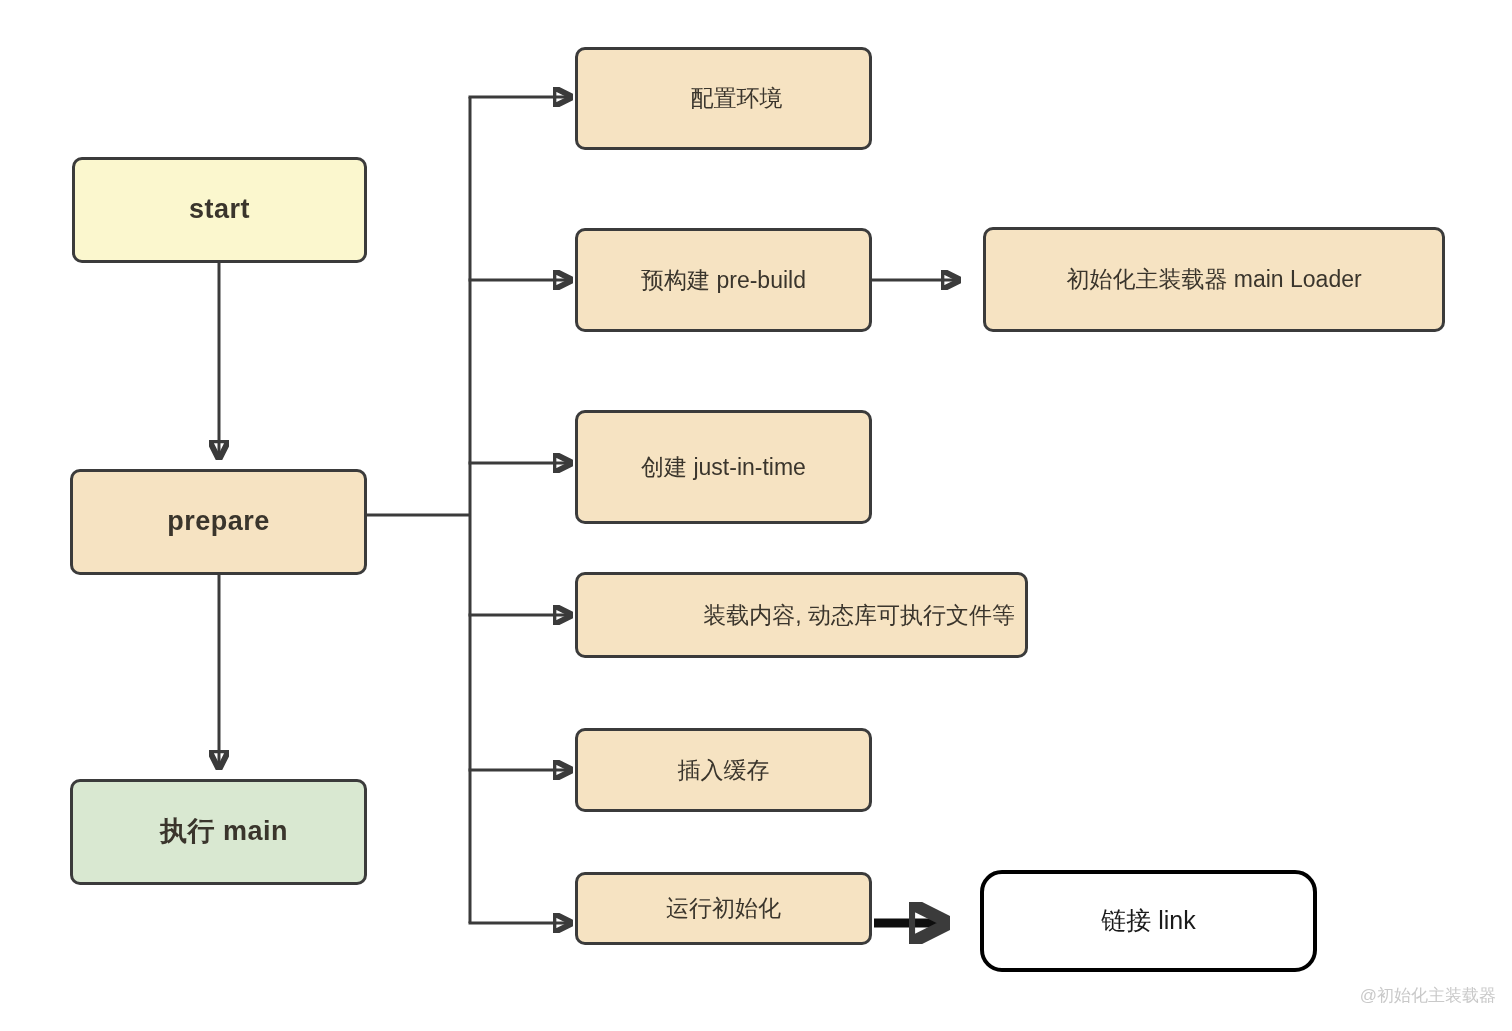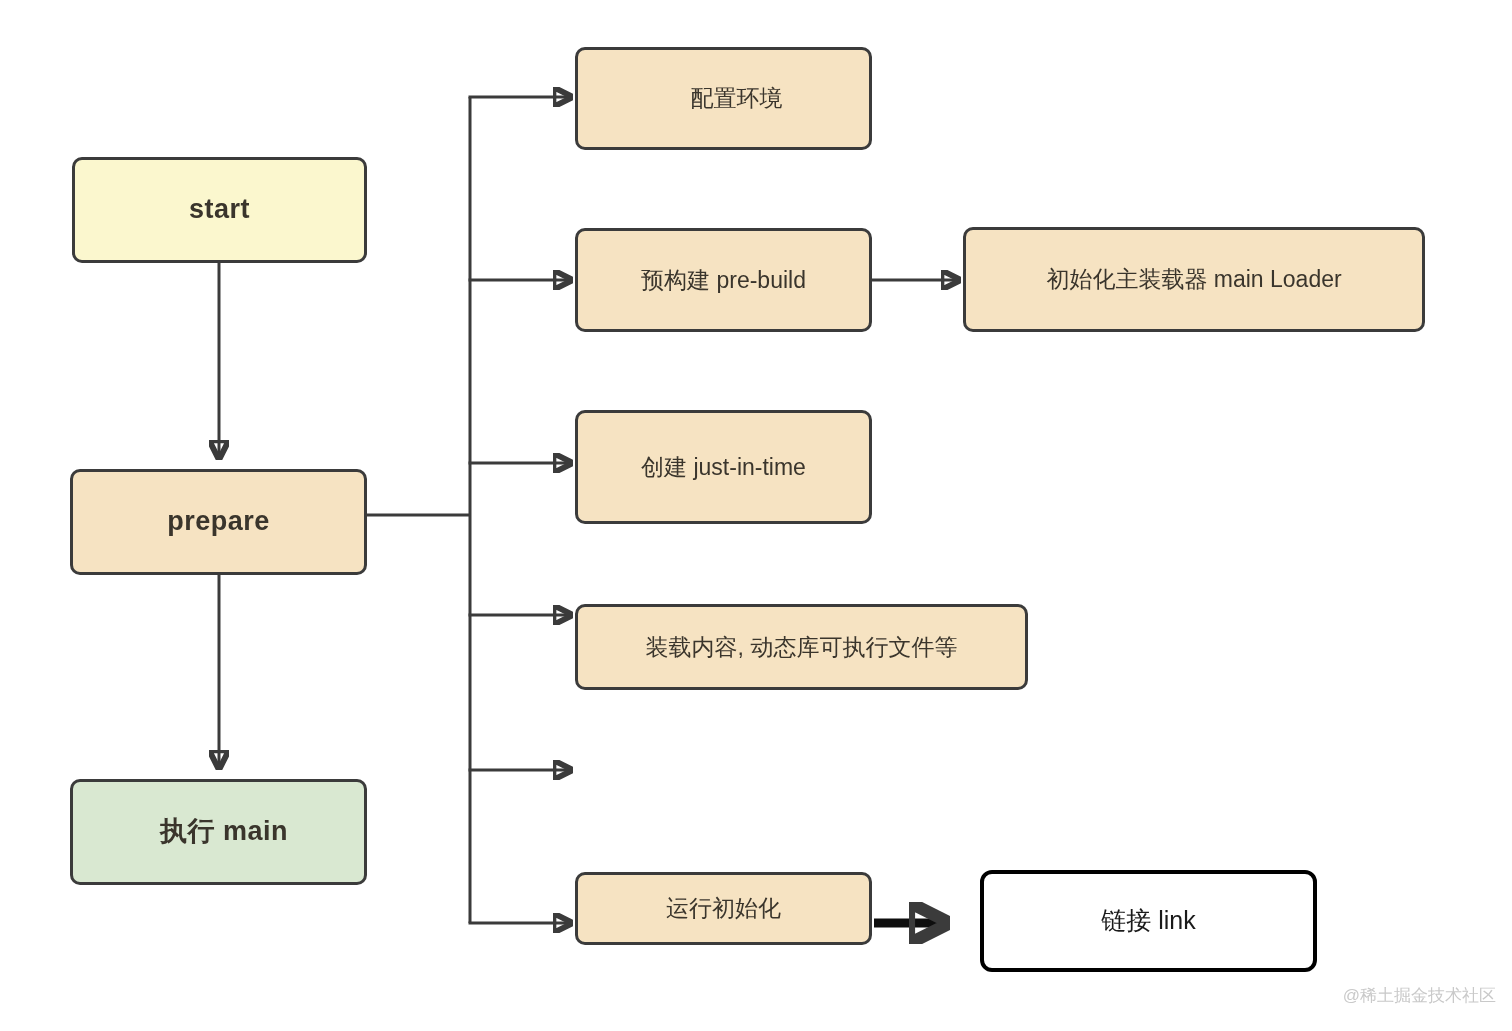--- a/index.html
+++ b/index.html
@@ -35,26 +35,26 @@
   .node span{display:block;line-height:1.25;}
   .lcol{font-size:27px;font-weight:700;letter-spacing:0.5px;margin-top:7px;}
   .rcol{font-size:23px;font-weight:500;}
   .n-start{left:72px;top:150px;width:295px;height:106px;}
   .n-prepare{left:70px;top:462px;width:297px;height:106px;}
   .n-exec{left:70px;top:772px;width:297px;height:106px;}
   .n-config{left:575px;top:47px;width:297px;height:103px;}
   .n-prebuild{left:575px;top:228px;width:297px;height:104px;}
   .n-loader{left:963px;top:227px;width:462px;height:105px;}
   .n-jit{left:575px;top:410px;width:297px;height:114px;}
-  .n-load{left:575px;top:604px;width:453px;height:86px;}
+  .n-load{left:575px;top:572px;width:453px;height:86px;justify-content:flex-end;}
   .n-cache{left:575px;top:728px;width:297px;height:84px;}
   .n-runinit{left:575px;top:872px;width:297px;height:73px;}
   .n-link{
     left:980px;top:870px;width:337px;height:102px;
-    border:4px solid #000000;border-radius:12px;
+    border:4px solid #000000;border-radius:22px;
     font-size:25px;font-weight:500;color:#1a1a1a;
   }
   .watermark{
     position:absolute;right:16px;bottom:24px;
     color:var(--watermark);font-size:17px;font-weight:400;
   }
 </style>
 </head>
 <body>
 
@@ -100,36 +100,39 @@
   </div>
 
   <div class="node rcol n-config" style="background-color: rgb(246, 227, 194); padding-left: 36px;">
     <span>配置环境</span>
   </div>
 
   <div class="node rcol n-prebuild" style="background-color: rgb(246, 227, 194);">
     <span>预构建 pre-build</span>
   </div>
 
-  <div class="node rcol n-loader" style="background-color: rgb(246, 227, 194);">
+  <div class="node rcol n-loader" style="background-color: rgb(246, 227, 194); margin-left: 20px;">
     <span>初始化主装载器 main Loader</span>
   </div>
 
   <div class="node rcol n-jit" style="background-color: rgb(246, 227, 194);">
     <span>创建 just-in-time</span>
   </div>
 
   <div class="node rcol n-load" style="background-color: rgb(246, 227, 194);">
     <span>装载内容, 动态库可执行文件等</span>
   </div>
 
+  <div class="node rcol n-cache" style="background-color: rgb(246, 227, 194);">
+    <span>插入缓存</span>
+  </div>
 
   <div class="node rcol n-runinit" style="background-color: rgb(246, 227, 194);">
     <span>运行初始化</span>
   </div>
 
   <div class="node n-link" style="background-color: rgb(255, 255, 255);">
     <span>链接 link</span>
   </div>
 
-  <div class="watermark">@稀土掘金技术社区</div>
+  <div class="watermark">@初始化主装载器</div>
 
 </div>
 
 </body></html>

